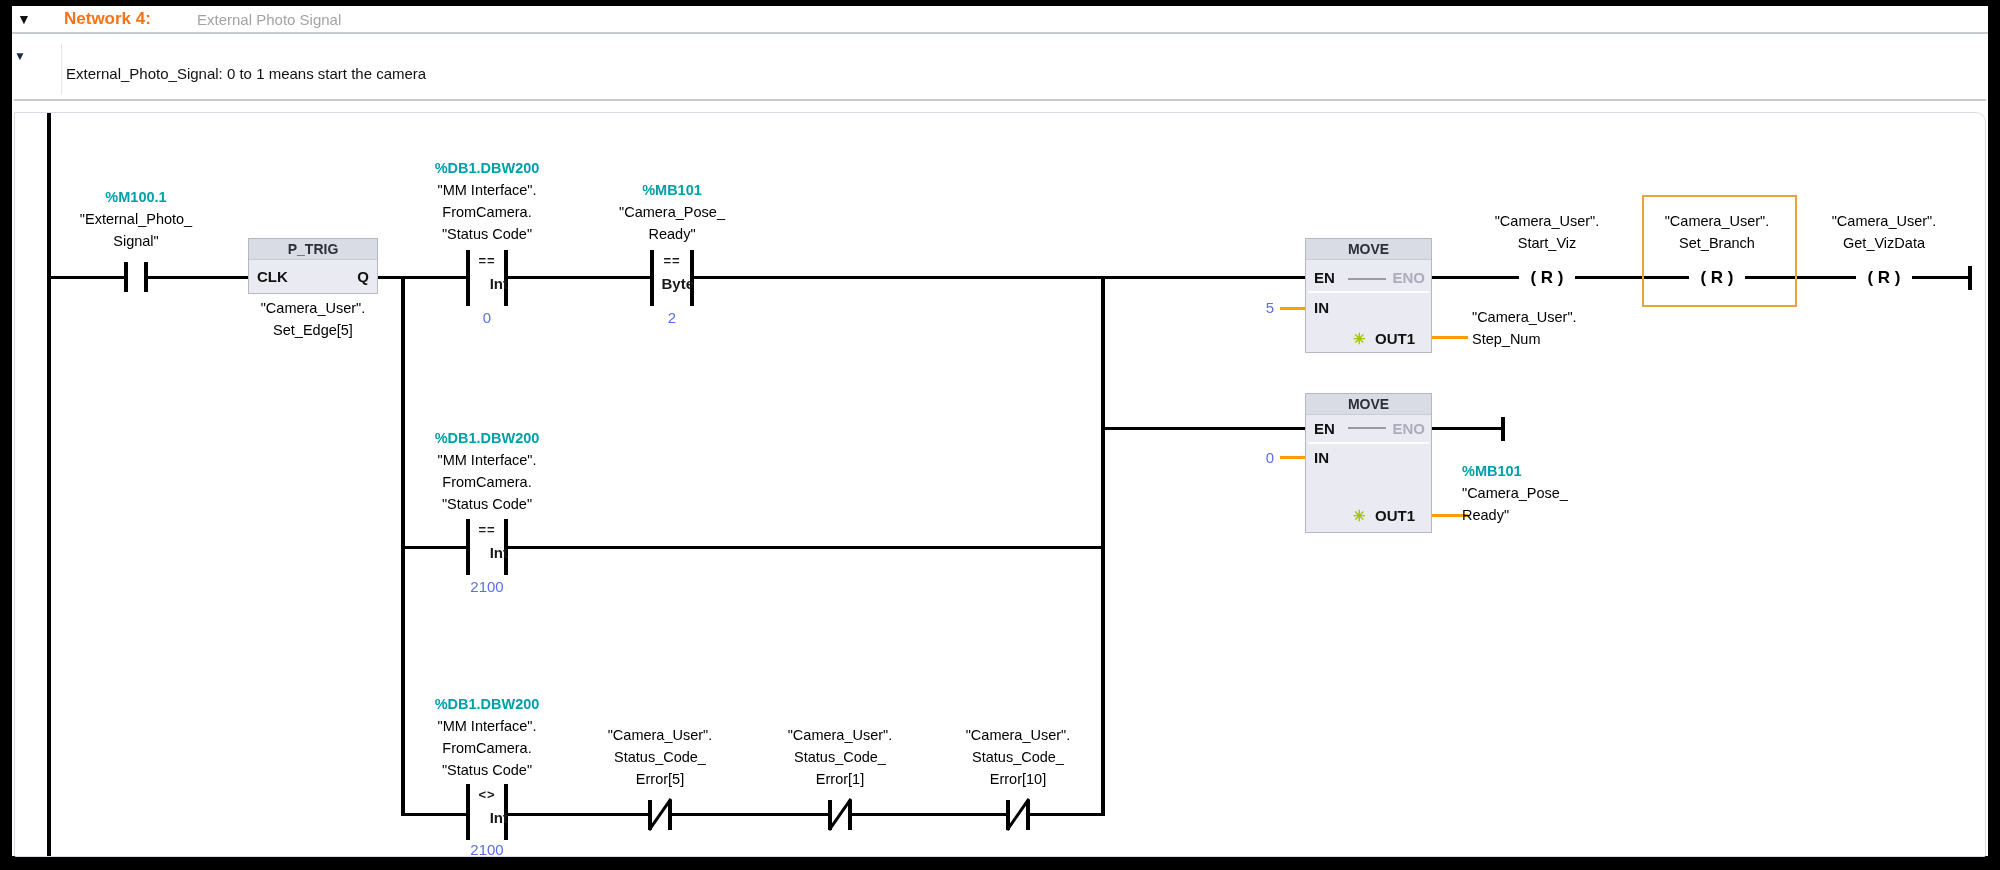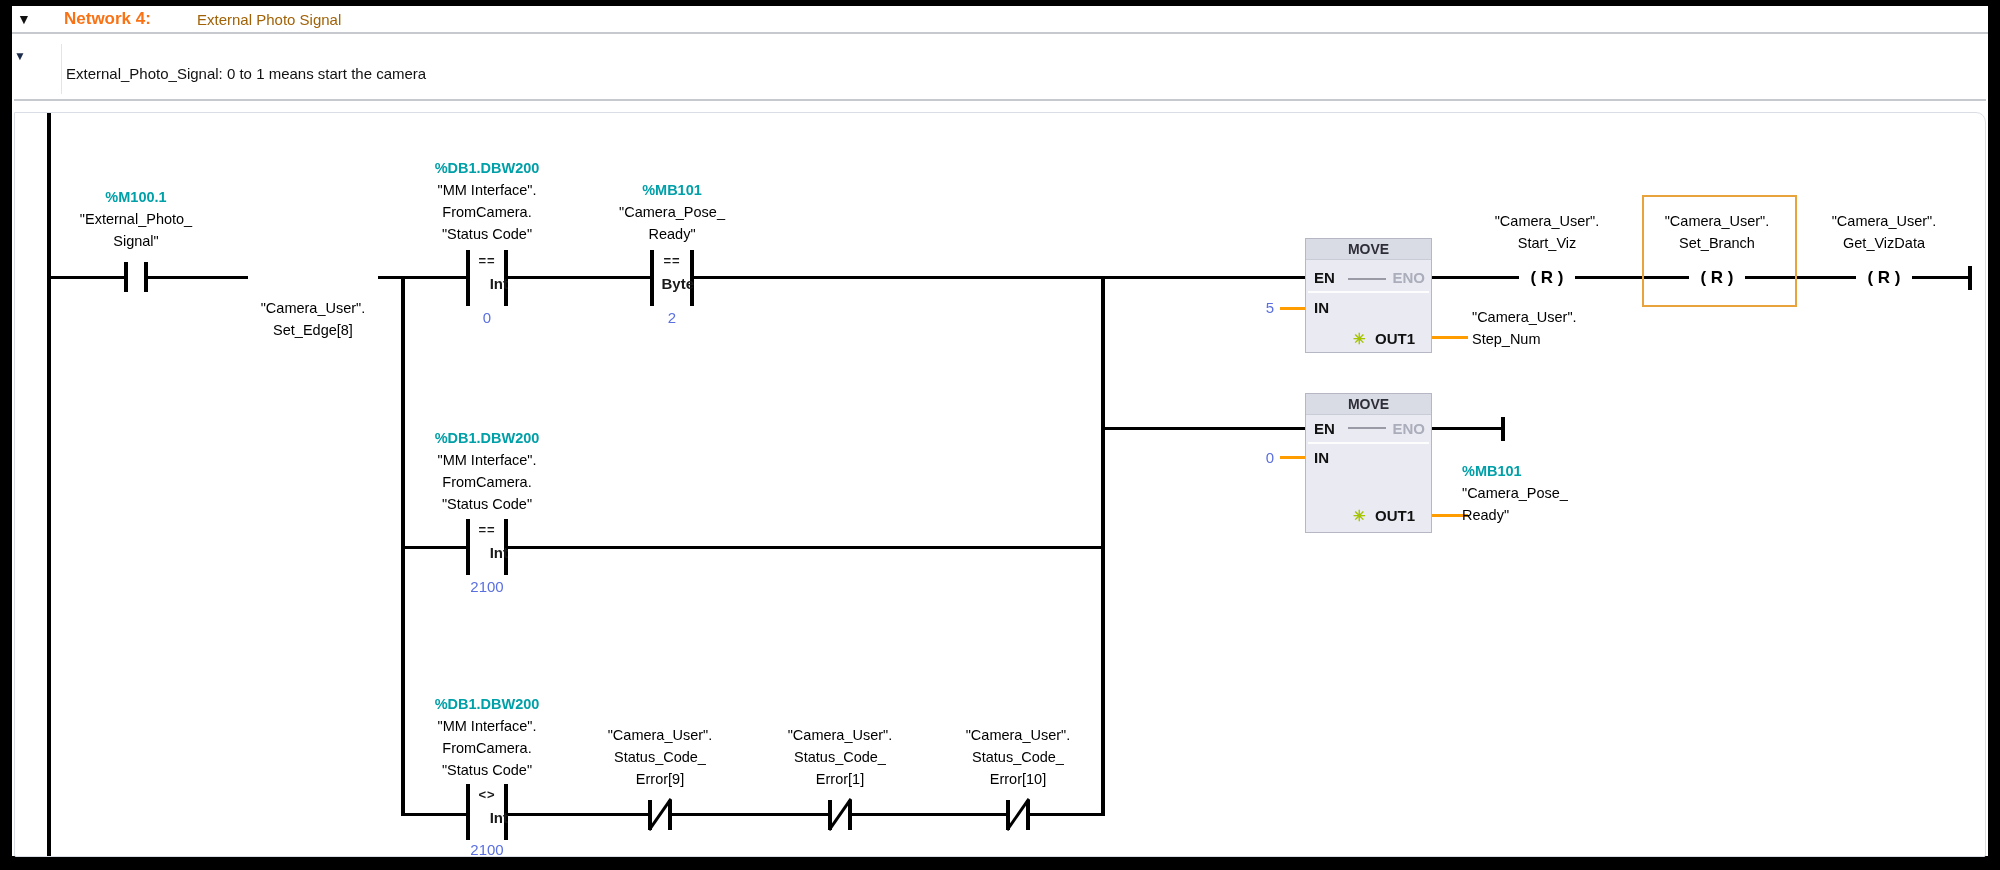--- a/index.html
+++ b/index.html
@@ -7,21 +7,21 @@
           font-family:"Liberation Sans",sans-serif;color:#1a1a1a;}
   .abs{position:absolute;}
   .white-bg{background:#ffffff;}
   .wh{position:absolute;height:3px;background:#000;}
   .wv{position:absolute;width:4px;background:#000;}
   .worange{position:absolute;height:3px;background:#FF9C00;}
   .sep{position:absolute;background:#C6CACE;}
   .panel{position:absolute;border:1px solid #DADEE4;border-radius:0 10px 2px 2px;}
   .hdr-tri{position:absolute;font-size:14px;color:#111;}
   .hdr-title{position:absolute;font-size:17px;font-weight:bold;color:#f97316;white-space:nowrap;}
-  .hdr-sub{position:absolute;font-size:15px;color:#a16207;white-space:nowrap;}
+  .hdr-sub{position:absolute;font-size:15px;color:#a3a3a3;white-space:nowrap;}
   .cmt-tri{position:absolute;font-size:12px;color:#1c2b4a;}
   .cmt-line{position:absolute;font-size:15px;color:#111;white-space:nowrap;}
   .lbl{position:absolute;text-align:center;font-size:14.5px;line-height:22px;color:#000;
        white-space:nowrap;transform:translateX(-50%);}
   .lbl-left{position:absolute;text-align:left;font-size:14.5px;line-height:22px;color:#000;white-space:nowrap;}
   .addr{color:#00A0A8;font-weight:bold;}
   .val{position:absolute;text-align:center;font-size:15px;color:#5A6FE0;white-space:nowrap;transform:translateX(-50%);}
   .val-right{position:absolute;text-align:right;font-size:15px;color:#5A6FE0;white-space:nowrap;}
   .contact{position:absolute;background:#fff;}
   .bar{position:absolute;top:0;width:4px;height:100%;background:#000;}
@@ -134,20 +134,25 @@
     <div class="bar bar-r"></div>
   </div>
   <div class="slash" style="left:821px;top:813px;width:38px;"></div>
 
   <div class="contact" style="left:1006px;top:800px;width:24px;height:30px;">
     <div class="bar bar-l"></div>
     <div class="bar bar-r"></div>
   </div>
   <div class="slash" style="left:999px;top:813px;width:38px;"></div>
 
+  <div class="block" style="left:248px;top:238px;width:130px;height:56px;">
+    <div class="block-title">P_TRIG</div>
+    <div class="port" style="left:8px;top:29px;">CLK</div>
+    <div class="port" style="right:8px;top:29px;">Q</div>
+  </div>
 
   <div class="block" style="left:1305px;top:238px;width:127px;height:115px;">
     <div class="block-title">MOVE</div>
     <div class="port" style="left:8px;top:30px;">EN</div>
     <div class="dash" style="left:42px;top:39px;width:38px;"></div>
     <div class="port port-gray" style="right:6px;top:30px;">ENO</div>
     <div class="rowline" style="left:2px;top:52px;width:121px;"></div>
     <div class="port" style="left:8px;top:60px;">IN</div>
     <div class="out-icon" style="left:47px;top:91px;">✳</div>
     <div class="port" style="left:69px;top:91px;">OUT1</div>
@@ -171,21 +176,21 @@
   <div class="sel-box" style="left:1642px;top:195px;width:151px;height:108px;"></div>
 
   <div class="lbl" style="left:136px;top:186px;">
     <div class="addr">%M100.1</div>
     <div>"External_Photo_</div>
     <div>Signal"</div>
   </div>
 
   <div class="lbl" style="left:313px;top:297px;">
     <div>"Camera_User".</div>
-    <div>Set_Edge[8]</div>
+    <div>Set_Edge[5]</div>
   </div>
 
   <div class="lbl" style="left:487px;top:157px;">
     <div class="addr">%DB1.DBW200</div>
     <div>"MM Interface".</div>
     <div>FromCamera.</div>
     <div>"Status Code"</div>
   </div>
   <div class="val" style="left:487px;top:309px;">0</div>
 
@@ -208,21 +213,21 @@
     <div class="addr">%DB1.DBW200</div>
     <div>"MM Interface".</div>
     <div>FromCamera.</div>
     <div>"Status Code"</div>
   </div>
   <div class="val" style="left:487px;top:841px;">2100</div>
 
   <div class="lbl" style="left:660px;top:724px;">
     <div>"Camera_User".</div>
     <div>Status_Code_</div>
-    <div>Error[9]</div>
+    <div>Error[5]</div>
   </div>
   <div class="lbl" style="left:840px;top:724px;">
     <div>"Camera_User".</div>
     <div>Status_Code_</div>
     <div>Error[1]</div>
   </div>
   <div class="lbl" style="left:1018px;top:724px;">
     <div>"Camera_User".</div>
     <div>Status_Code_</div>
     <div>Error[10]</div>

